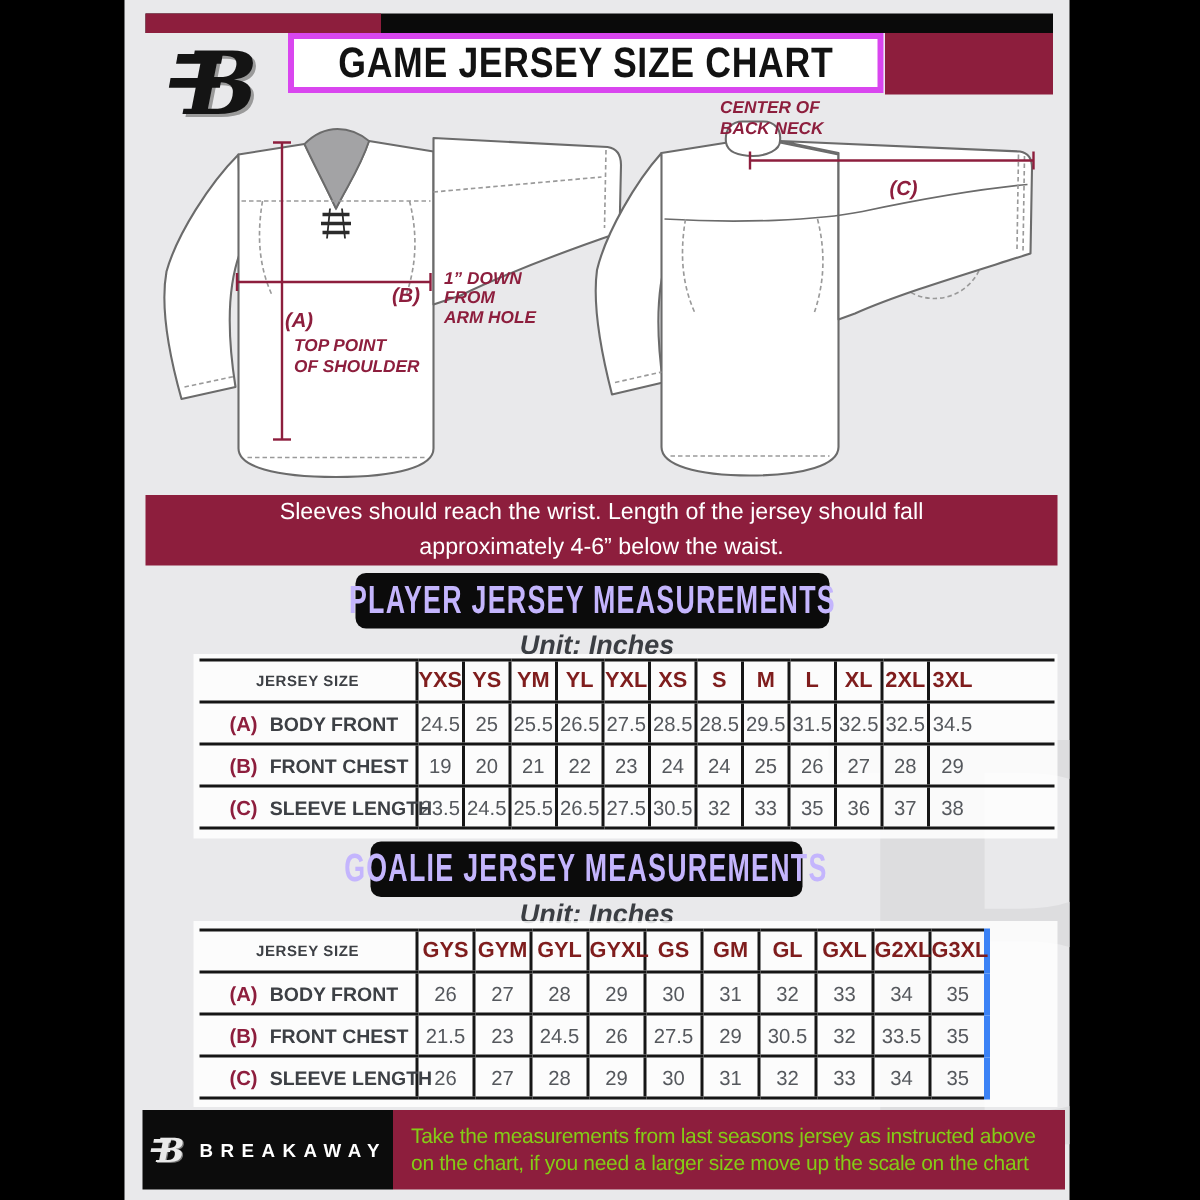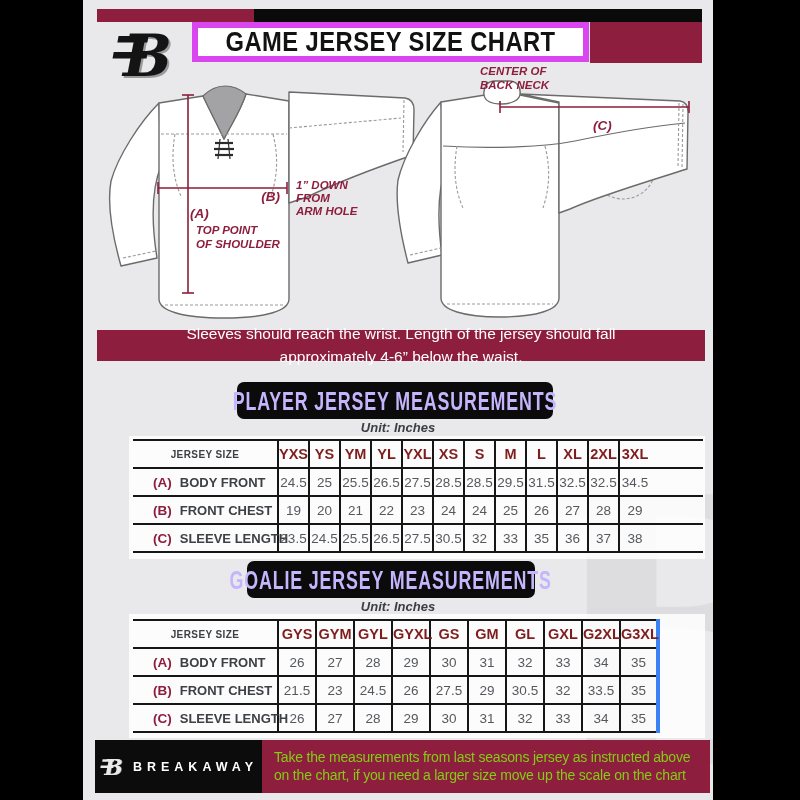--- a/index.html
+++ b/index.html
@@ -18,49 +18,49 @@
     position:absolute; left:452px; top:468px;
     font-family:"DejaVu Serif", serif; font-weight:bold;
     font-size:370px; line-height:0.9; color:#dddddf;
     user-select:none;
   }
   
   .topbar { position:absolute; left:14px; top:9px; width:605px; height:13px; background:#0a0a0a; }
   .topbar-maroon { position:absolute; left:0; top:0; width:157px; height:13px; background:#8d1e3d; }
   .titlebox {
     position:absolute; left:109px; top:22px; width:397px; height:40px;
-    background:#fff; border:6px solid #d946ef; box-sizing:border-box;
+    background:#fff; border:4px solid #d946ef; box-sizing:border-box;
     display:flex; align-items:center; justify-content:center;
   }
   .titlebox .t {
     font-weight:800; font-size:27px; color:#121212; white-space:nowrap;
     transform:scale(0.88,1.05); letter-spacing:0.5px;
   }
   .title-maroon { position:absolute; left:507px; top:22px; width:112px; height:41px; background:#8d1e3d; }
   .logo { position:absolute; left:26px; top:22px; width:68px; height:68px; }
   
   .notice {
-    position:absolute; left:14px; top:330px; width:608px; height:31px;
+    position:absolute; left:14px; top:330px; width:608px; height:47px;
     background:#8d1e3d; color:#fff; display:flex; flex-direction:column;
     align-items:center; justify-content:center; font-size:15.5px; line-height:1.45;
   }
   
   .section-title {
     position:absolute; background:#0b0b0b; border-radius:7px; color:#c4b5fd;
     display:flex; align-items:center; justify-content:center;
   }
   .player-title { left:154px; top:382px; width:316px; height:37px; }
   .goalie-title { left:164px; top:561px; width:288px; height:37px; }
   .section-title .t {
     font-weight:bold; font-size:21px; letter-spacing:1px; white-space:nowrap;
     transform:scale(0.85,1.25);
   }
   .unit {
     position:absolute; left:0; width:630px; text-align:center;
-    font-style:italic; font-weight:bold; font-size:13px; color:#3b3e43;
+    font-style:italic; font-weight:bold; font-size:18px; color:#3b3e43;
   }
   .player-unit { top:420px; }
   .goalie-unit { top:599px; }
   
   .table-backdrop { position:absolute; background:rgba(255,255,255,0.84); }
   .player-backdrop { left:46px; top:436px; width:576px; height:123px; }
   .goalie-backdrop { left:46px; top:614px; width:576px; height:124px; }
   table.size-table { position:absolute; border-collapse:collapse; table-layout:fixed; }
   #player-table { left:50px; top:439px; width:570px; }
   #goalie-table { left:50px; top:619px; width:525px; }

